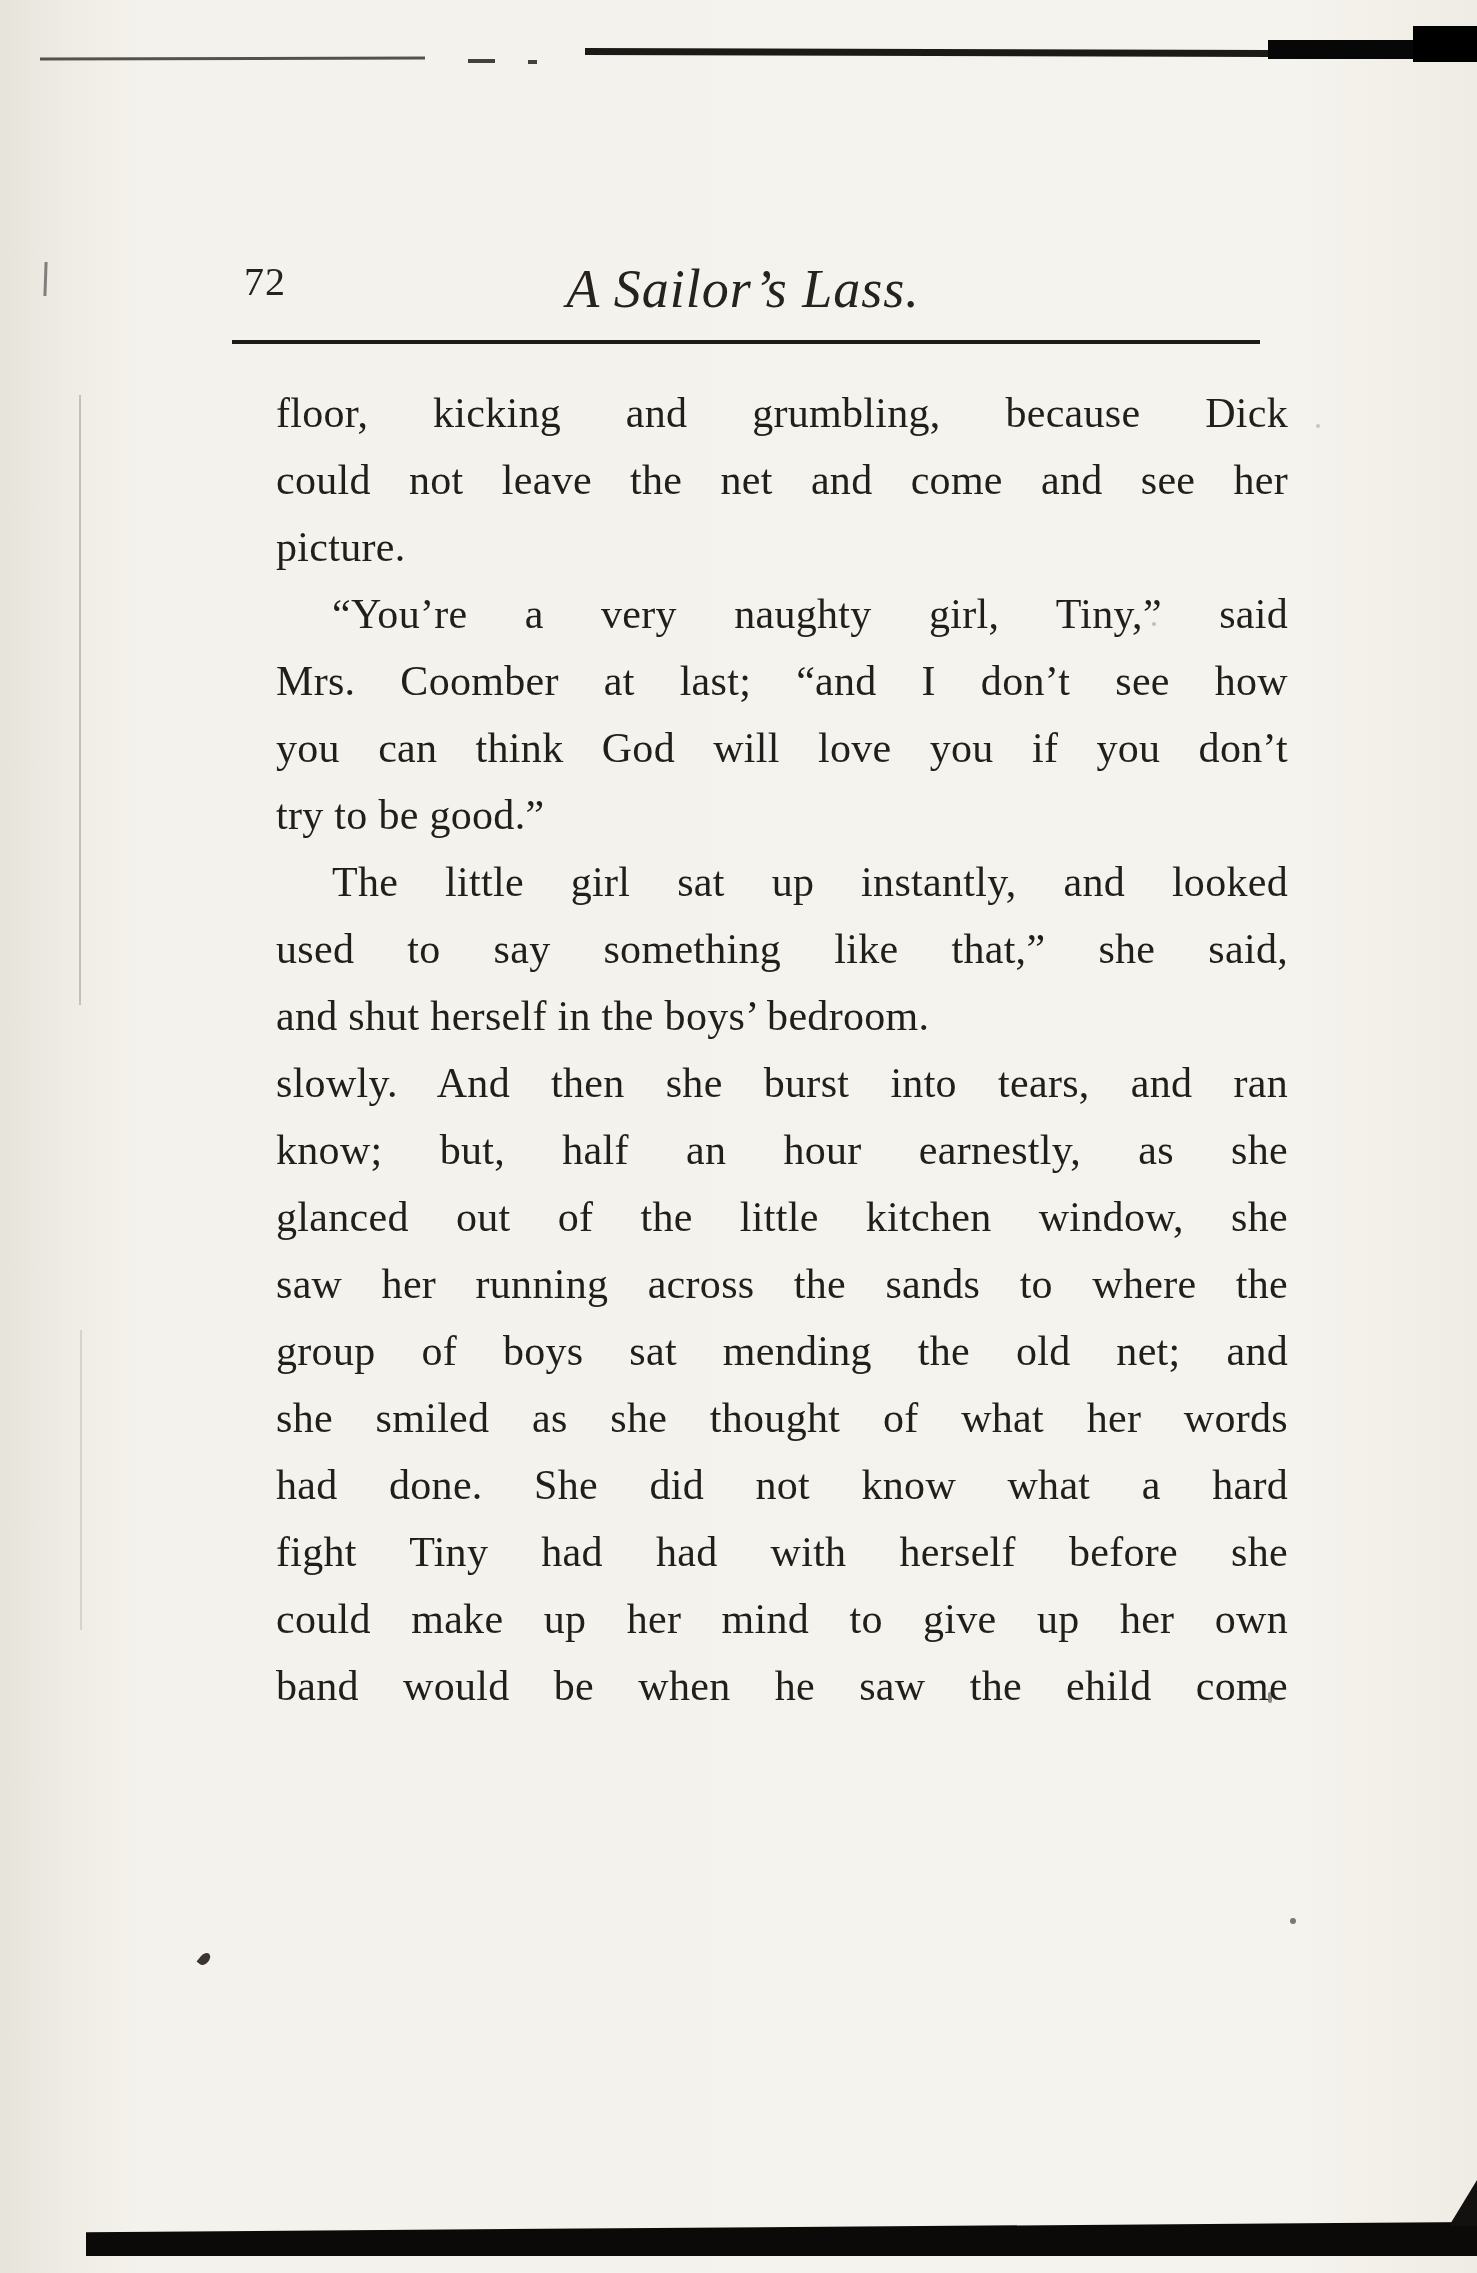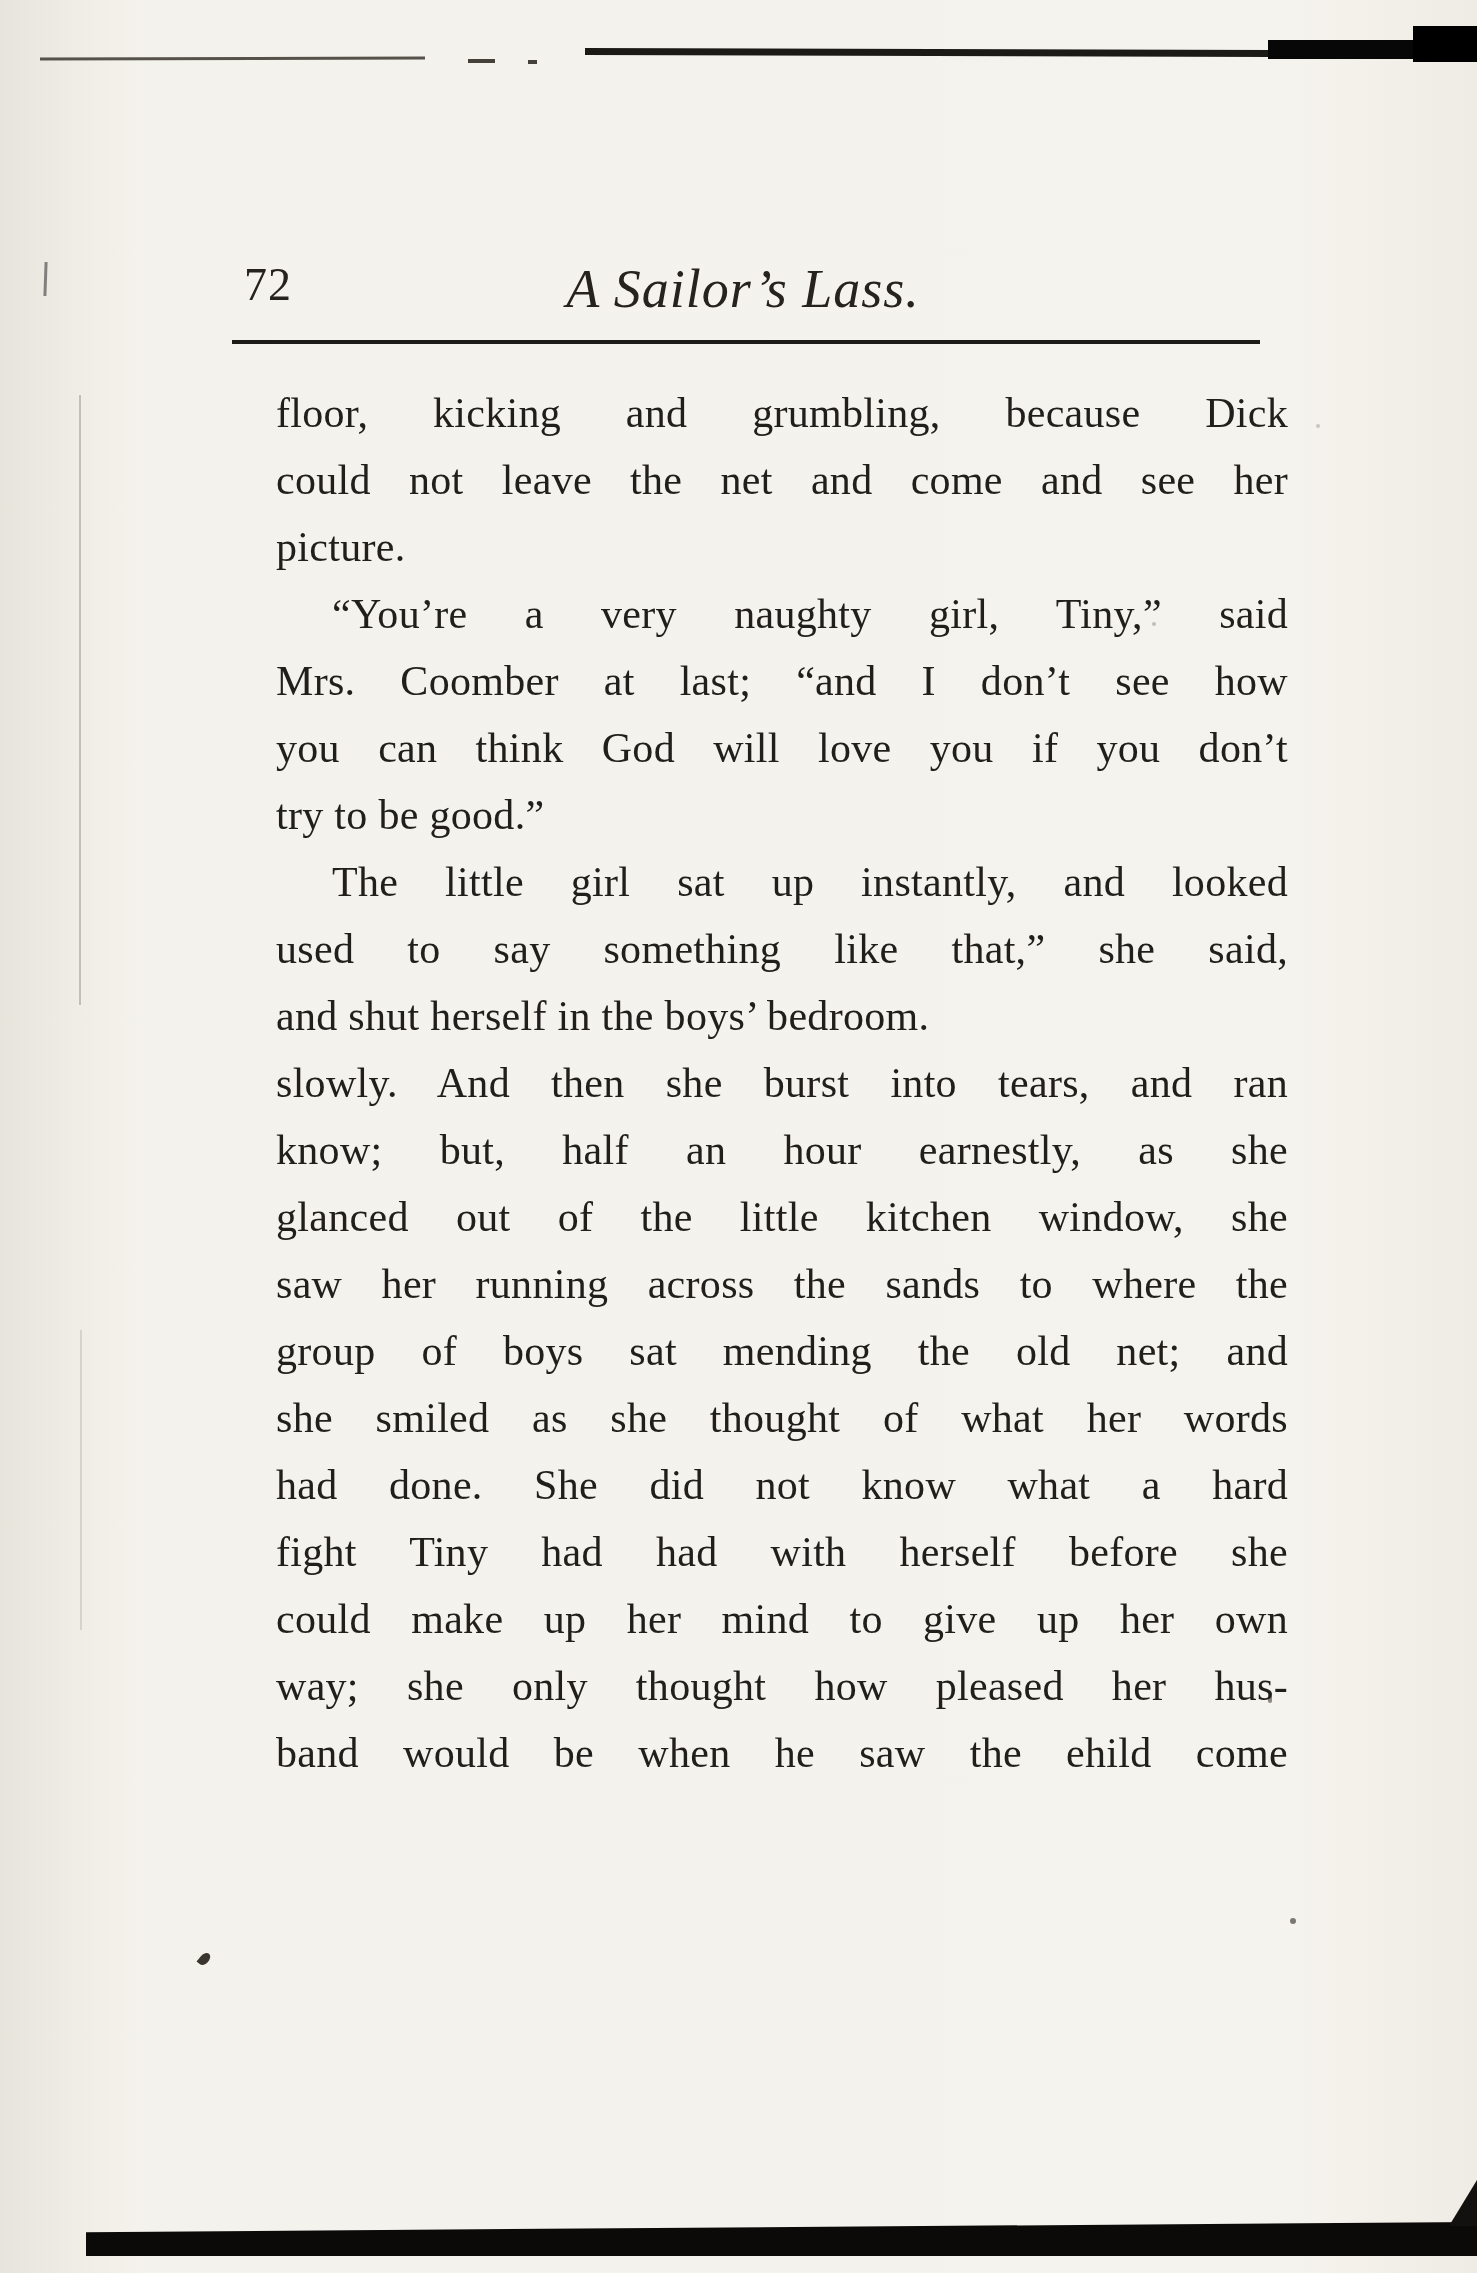--- a/index.html
+++ b/index.html
@@ -39,21 +39,21 @@
   .speck-b      { left: 1152px; top: 622px;  width: 4px; height: 4px; border-radius: 50%; background: rgba(42,39,35,0.25); }
   .speck-c      { left: 1316px; top: 424px;  width: 4px; height: 4px; border-radius: 50%; background: rgba(42,39,35,0.22); }
   
   .header {
     position: absolute;
     left: 240px; top: 258px;
     width: 1012px; height: 58px;
   }
   .page-number {
     position: absolute; left: 4px; top: 0;
-    font-size: 46px; letter-spacing: 1px;
+    font-size: 40px; letter-spacing: 1px;
     color: #26231f;
   }
   .running-title {
     position: absolute; left: 0; right: 6px; top: 0;
     text-align: center;
     font-style: italic;
     font-size: 54px; letter-spacing: 1px;
     color: #26231f;
   }
   .header-rule {
@@ -133,19 +133,18 @@
 
     <div>
       <div class="line">know; but, half an hour earnestly, as she</div>
       <div class="line">glanced out of the little kitchen window, she</div>
       <div class="line">saw her running across the sands to where the</div>
       <div class="line">group of boys sat mending the old net; and</div>
       <div class="line">she smiled as she thought of what her words</div>
       <div class="line">had done. She did not know what a hard</div>
       <div class="line">fight Tiny had had with herself before she</div>
       <div class="line">could make up her mind to give up her own</div>
-      <div class="line">way; she only thought how pleased her hus-</div>
       <div class="line">band would be when he saw the ehild come</div>
     </div>
 
   </div>
 
 </div>
 
 </body></html>

